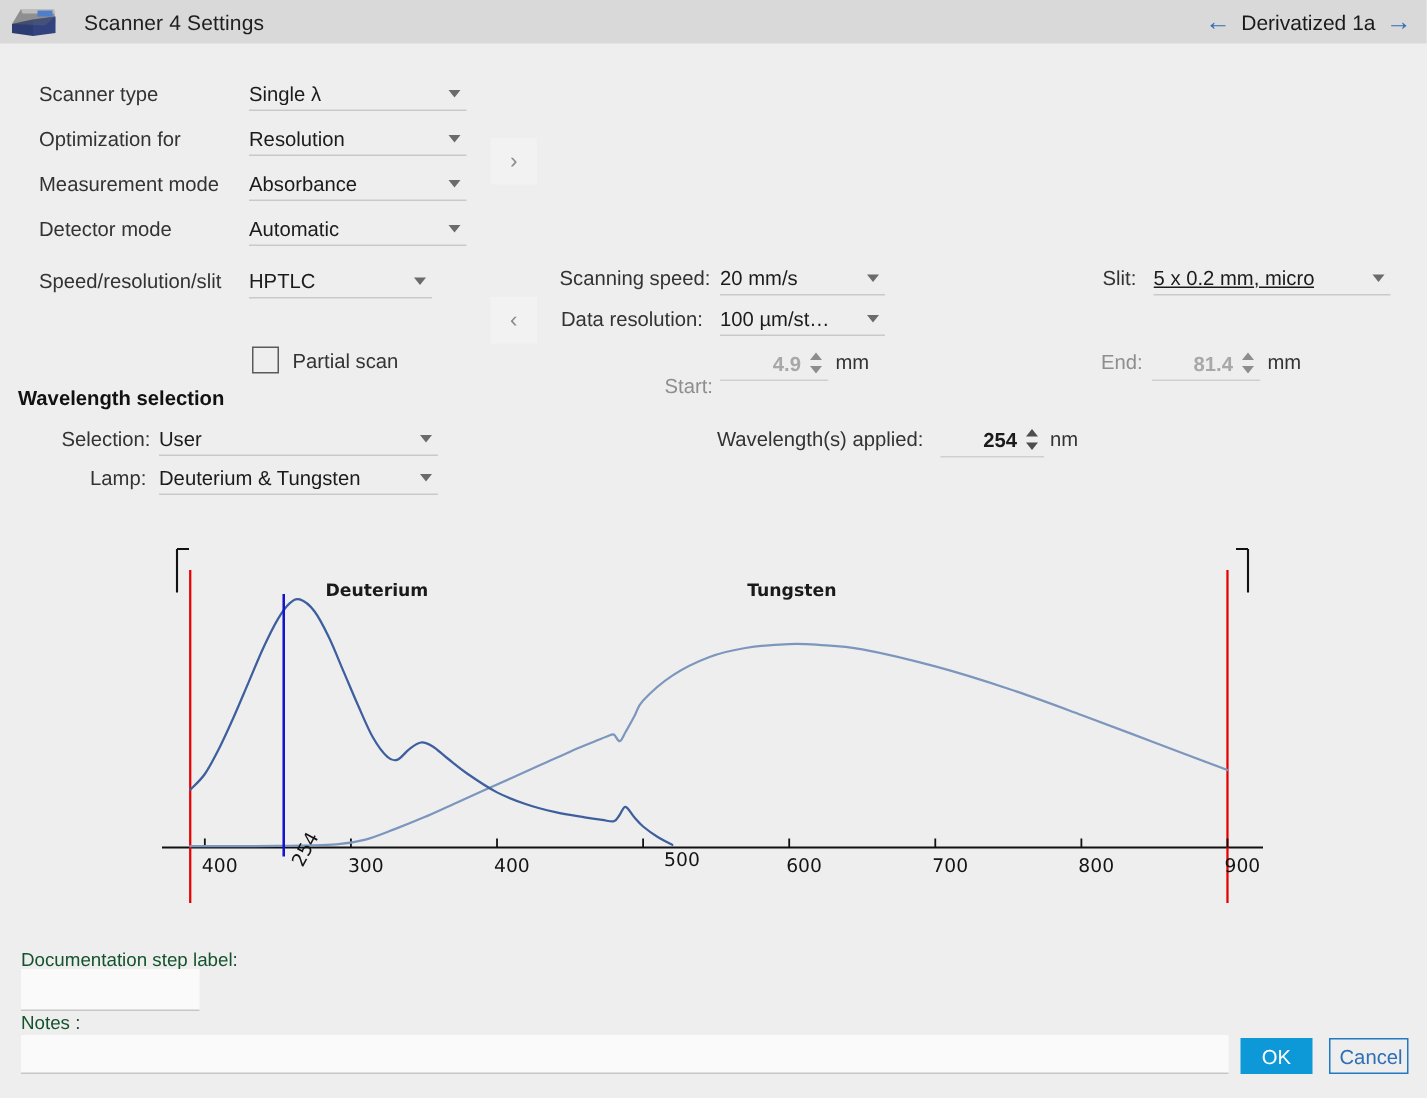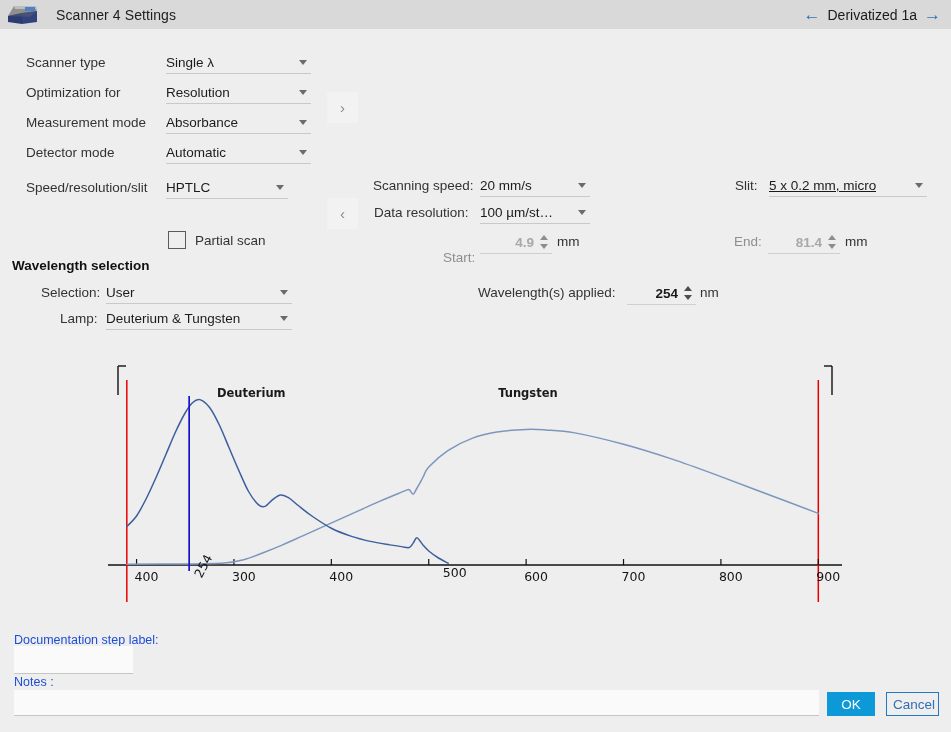--- a/index.html
+++ b/index.html
@@ -185,21 +185,21 @@
     color: #141414;
     font-family: "DejaVu Sans", sans-serif;
     transform: rotate(-62deg);
     transform-origin: left top;
   }
 
   
   .blue-lbl {
     position: absolute;
     font-size: 12.5px;
-    color: #1d4ed8;
+    color: #14532d;
   }
   .text-in {
     position: absolute;
     background: #fafafa;
     border: none;
     border-bottom: 1px solid #c6c6c6;
     font-family: "Liberation Sans", sans-serif;
     font-size: 13px;
     color: #111;
     padding: 0 4px;

